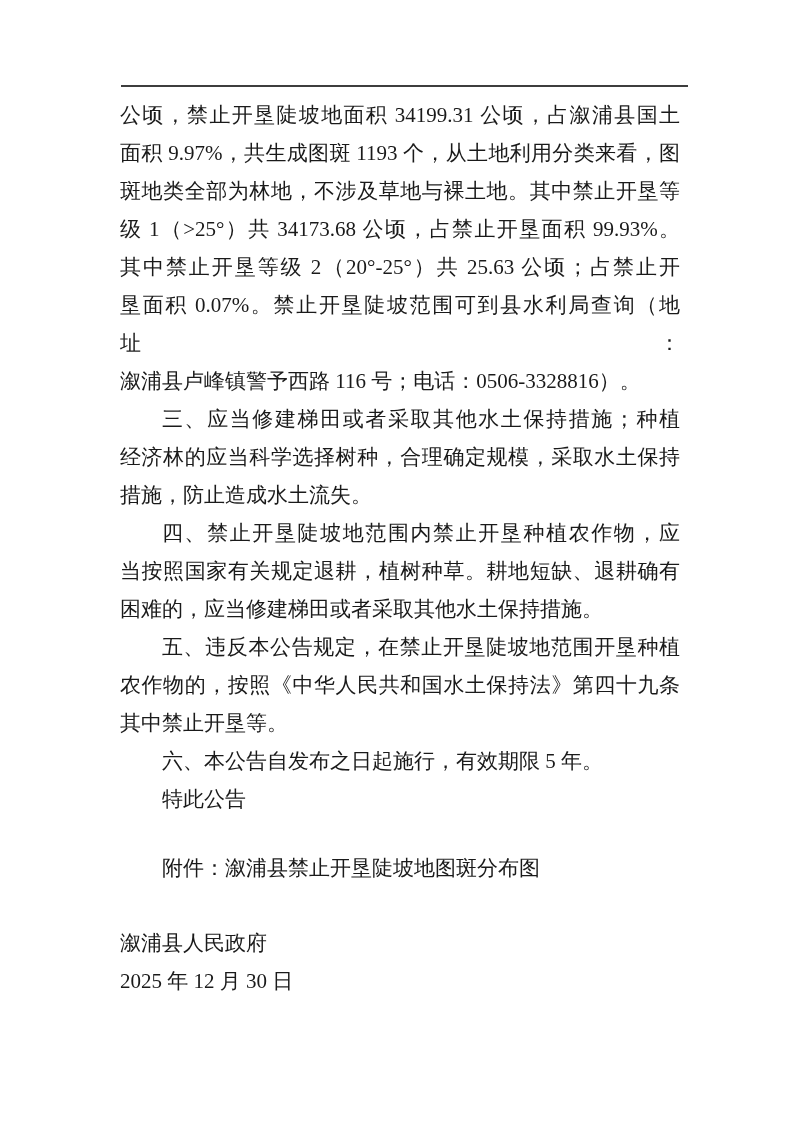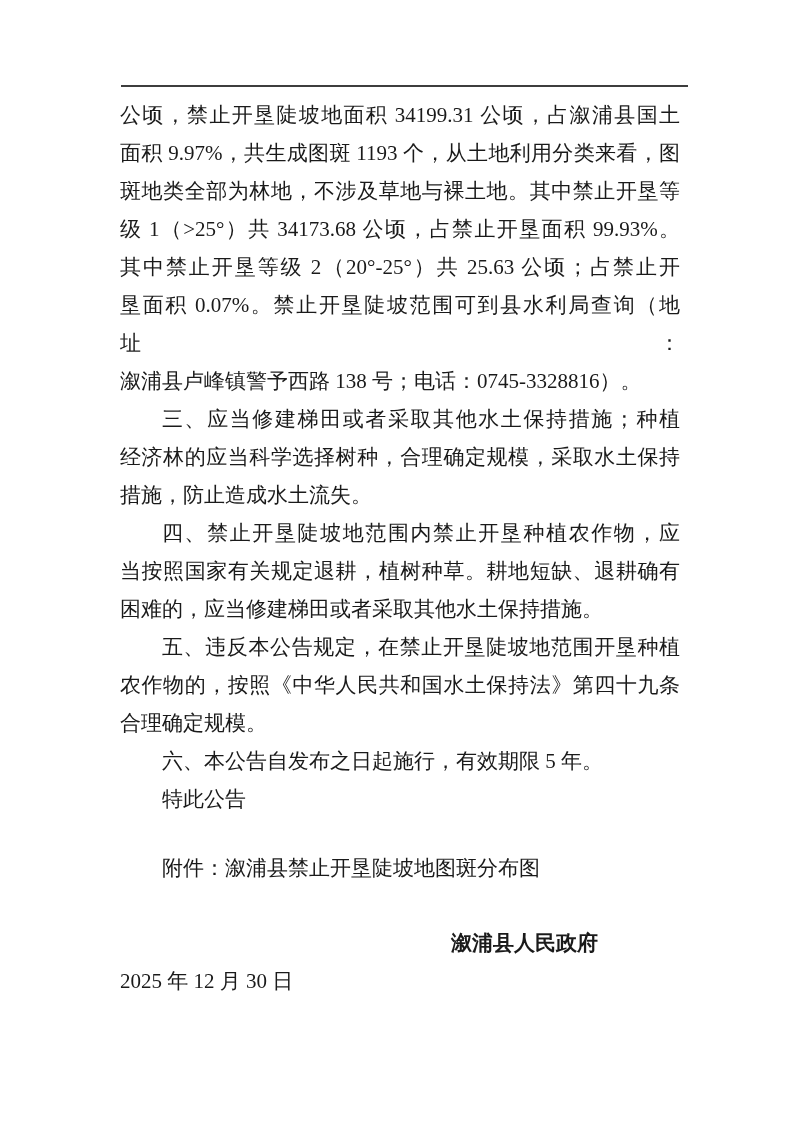--- a/index.html
+++ b/index.html
@@ -32,24 +32,23 @@
     text-align: justify;
     text-align-last: left;
     text-justify: inter-character;
     min-height: 38px;
   }
   .ln.just { text-align-last: justify; }
   .ln.ind { text-indent: 42px; }
   .attachment-line { margin-top: 31px; }
   .sig-org {
     margin-top: 37px;
-    text-align: right;
+    text-align: left;
     padding-right: 82px;
     min-height: 38px;
-    font-weight: bold;
   }
   .sig-date {
     text-align: left;
     padding-right: 55px;
     min-height: 38px;
   }
   .page-number {
     position: absolute;
     top: 1022px;
     left: 0;
@@ -68,33 +67,33 @@
   <div class="header-rule"></div>
 
   <div class="body-text">
 
     <div class="ln just">公顷，禁止开垦陡坡地面积 34199.31 公顷，占溆浦县国土</div>
     <div class="ln just">面积 9.97%，共生成图斑 1193 个，从土地利用分类来看，图</div>
     <div class="ln just">斑地类全部为林地，不涉及草地与裸土地。其中禁止开垦等</div>
     <div class="ln just">级 1（&gt;25°）共 34173.68 公顷，占禁止开垦面积 99.93%。</div>
     <div class="ln just">其中禁止开垦等级 2（20°-25°）共 25.63 公顷；占禁止开</div>
     <div class="ln just">垦面积 0.07%。禁止开垦陡坡范围可到县水利局查询（地址：</div>
-    <div class="ln">溆浦县卢峰镇警予西路 138 号；电话：0745-3328816）。</div>
+    <div class="ln">溆浦县卢峰镇警予西路 116 号；电话：0506-3328816）。</div>
 
     <div class="ln ind just">三、应当修建梯田或者采取其他水土保持措施；种植</div>
     <div class="ln just">经济林的应当科学选择树种，合理确定规模，采取水土保持</div>
     <div class="ln">措施，防止造成水土流失。</div>
 
     <div class="ln ind just">四、禁止开垦陡坡地范围内禁止开垦种植农作物，应</div>
     <div class="ln just">当按照国家有关规定退耕，植树种草。耕地短缺、退耕确有</div>
     <div class="ln">困难的，应当修建梯田或者采取其他水土保持措施。</div>
 
     <div class="ln ind just">五、违反本公告规定，在禁止开垦陡坡地范围开垦种植</div>
     <div class="ln just">农作物的，按照《中华人民共和国水土保持法》第四十九条</div>
-    <div class="ln">合理确定规模。</div>
+    <div class="ln">其中禁止开垦等。</div>
 
     <div class="ln ind">六、本公告自发布之日起施行，有效期限 5 年。</div>
 
     <div class="ln ind">特此公告</div>
 
     <div class="ln ind attachment-line">附件：溆浦县禁止开垦陡坡地图斑分布图</div>
 
     <div class="sig-org">溆浦县人民政府</div>
     <div class="sig-date">2025 年 12 月 30 日</div>
 

